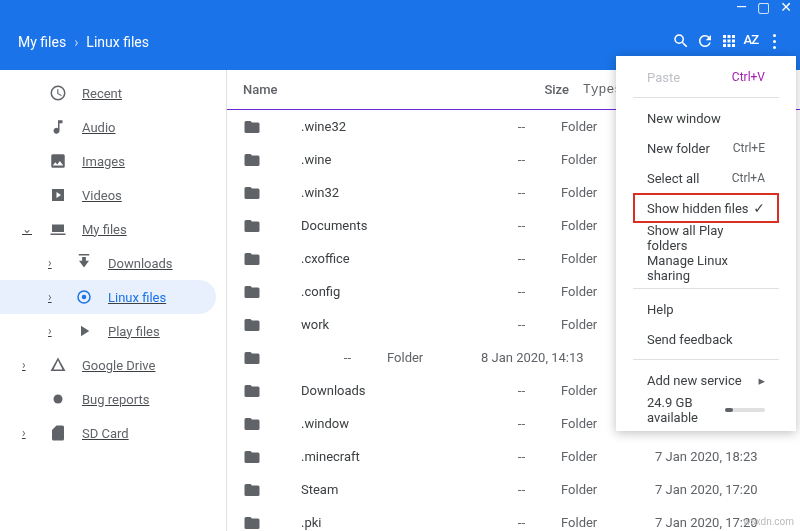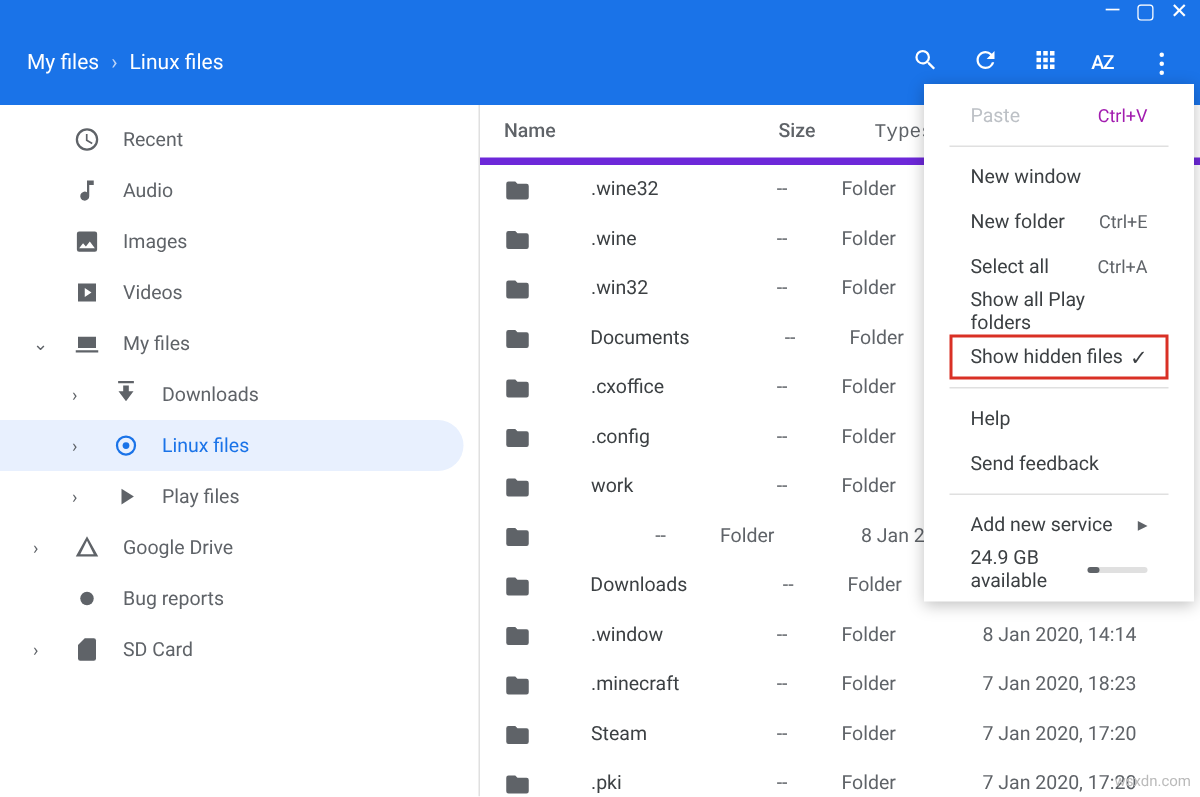--- a/index.html
+++ b/index.html
@@ -2,38 +2,38 @@
 <html><head>
 <meta charset="utf-8">
 <style>
 * { box-sizing: border-box; margin: 0; padding: 0; }
 body { font-family: Roboto, Arial, sans-serif; font-size: 13px; color: #3c4043; background: #fff; width: 800px; height: 531px; overflow: hidden; position: relative; }
 .window-controls { position: absolute; top: 0; right: 0; width: 100%; height: 14px; background: #1a73e8; display: flex; justify-content: flex-end; align-items: center; gap: 10px; padding-right: 8px; color: #fff; font-size: 14px; z-index: 5;}
 .window-controls span { cursor: pointer; }
 .header { background: #1a73e8; height: 56px; margin-top:14px; display: flex; align-items: center; padding: 0 8px 0 18px; color: #fff; }
 .breadcrumb { display: flex; align-items: center; gap: 8px; font-size: 14px; }
 .breadcrumb .sep { color: #bcd4f7; }
-.header-actions { margin-left: auto; display: flex; align-items: center; gap: 22px; padding-right: 8px; }
+.header-actions { margin-left: auto; display: flex; align-items: flex-start; gap: 6px; padding-right: 8px; }
 .header-actions svg, .header-actions .az { fill: #fff; color:#fff; }
 .az { font-size: 13px; font-weight: 500; letter-spacing: -1px; }
 .kebab { display:flex; flex-direction:column; gap:3px; align-items:center; justify-content:center; width:20px; height:20px;}
 .kebab span{width:3px;height:3px;background:#fff;border-radius:50%;}
 .main { display: flex; height: calc(100% - 70px); }
-.sidebar { width: 320px; border-right: 1px solid #e0e0e0; padding-top: 6px; overflow-y:auto;}
+.sidebar { width: 227px; border-right: 1px solid #e0e0e0; padding-top: 6px; overflow-y:auto;text-decoration:underline;}
 .side-item { display: flex; align-items: center; height: 34px; padding-left: 22px; gap: 14px; color: #5f6368; cursor: pointer; font-size:13px;}
 .side-item.child { padding-left: 48px; }
 .side-item.selected { background: #e8f0fe; color: #1a73e8; border-radius: 0 18px 18px 0; margin-right:10px;}
 .side-item.selected .ic svg { fill:#1a73e8; }
 .side-item .chev { width:14px; color:#5f6368; font-size:12px; margin-right:-2px;}
 .side-item .ic { width: 20px; display:flex; align-items:center; justify-content:center; }
 .ic svg { fill:#5f6368; width:18px; height:18px; }
 .content { flex: 1; overflow-y: auto; position: relative; }
-.table-head { display: flex; align-items: center; height: 40px; padding: 0 16px; color: #5f6368; font-weight: 500; border-bottom: 5px solid #6d28d9; font-size:13px;}
+.table-head { display: flex; align-items: center; height: 40px; padding: 0 16px; color: #5f6368; font-weight: 500; border-bottom: 1px solid #6d28d9; font-size:13px;}
 .col-name { flex: 1; }
-.col-size { width: 50px; text-align: left; }
+.col-size { width: 50px; text-align: right; }
 .col-types { width: 70px; padding-left: 14px; font-family: Liberation Mono, monospace; }
 .col-mod { width: 145px; padding-left: 16px; }
 .row { display: flex; align-items: center; height: 33px; padding: 0 16px; gap: 22px; }
 .row .fic { width: 20px; height:20px; margin-right: 16px; display:flex; align-items:center;}
 .row .fic svg { fill:#5f6368; width:18px; height:18px;}
 .row .name { flex: 1; color: #3c4043; }
 .row .size { width: 50px; text-align: right; color: #5f6368; }
 .row .type { width: 70px; padding-left: 14px; color: #5f6368; }
 .row .mod { width: 145px; padding-left: 16px; color: #5f6368; }
 .menu { position: absolute; top: 56px; right: 4px; width: 180px; background: #fff; box-shadow: 0 2px 10px rgba(0,0,0,0.25); padding: 6px 17px; z-index: 10; font-size:13px;}
@@ -355,27 +355,30 @@
       <span class="mlabel">New window</span>
     </div>
   <div class="menu-item">
       <span class="mlabel">New folder</span>
       <span class="shortcut">Ctrl+E</span>
     </div>
   <div class="menu-item">
       <span class="mlabel">Select all</span>
       <span class="shortcut">Ctrl+A</span>
     </div>
-  <div class="menu-item">
-      <span class="mlabel">Show all Play folders</span>
-    </div>
   <div class="menu-item highlighted">
       <span class="mlabel">Show hidden files</span>
       <span class="check">✓</span>
     </div>
+  <div class="menu-item">
+      <span class="mlabel">Show all Play folders</span>
+    </div>
+  <div class="menu-item">
+      <span class="mlabel">Manage Linux sharing</span>
+    </div>
   <div class="menu-sep"></div>
   <div class="menu-item">
       <span class="mlabel">Help</span>
     </div>
   <div class="menu-item">
       <span class="mlabel">Send feedback</span>
     </div>
   <div class="menu-sep"></div>
   <div class="menu-item">
       <span class="mlabel">Add new service</span>

